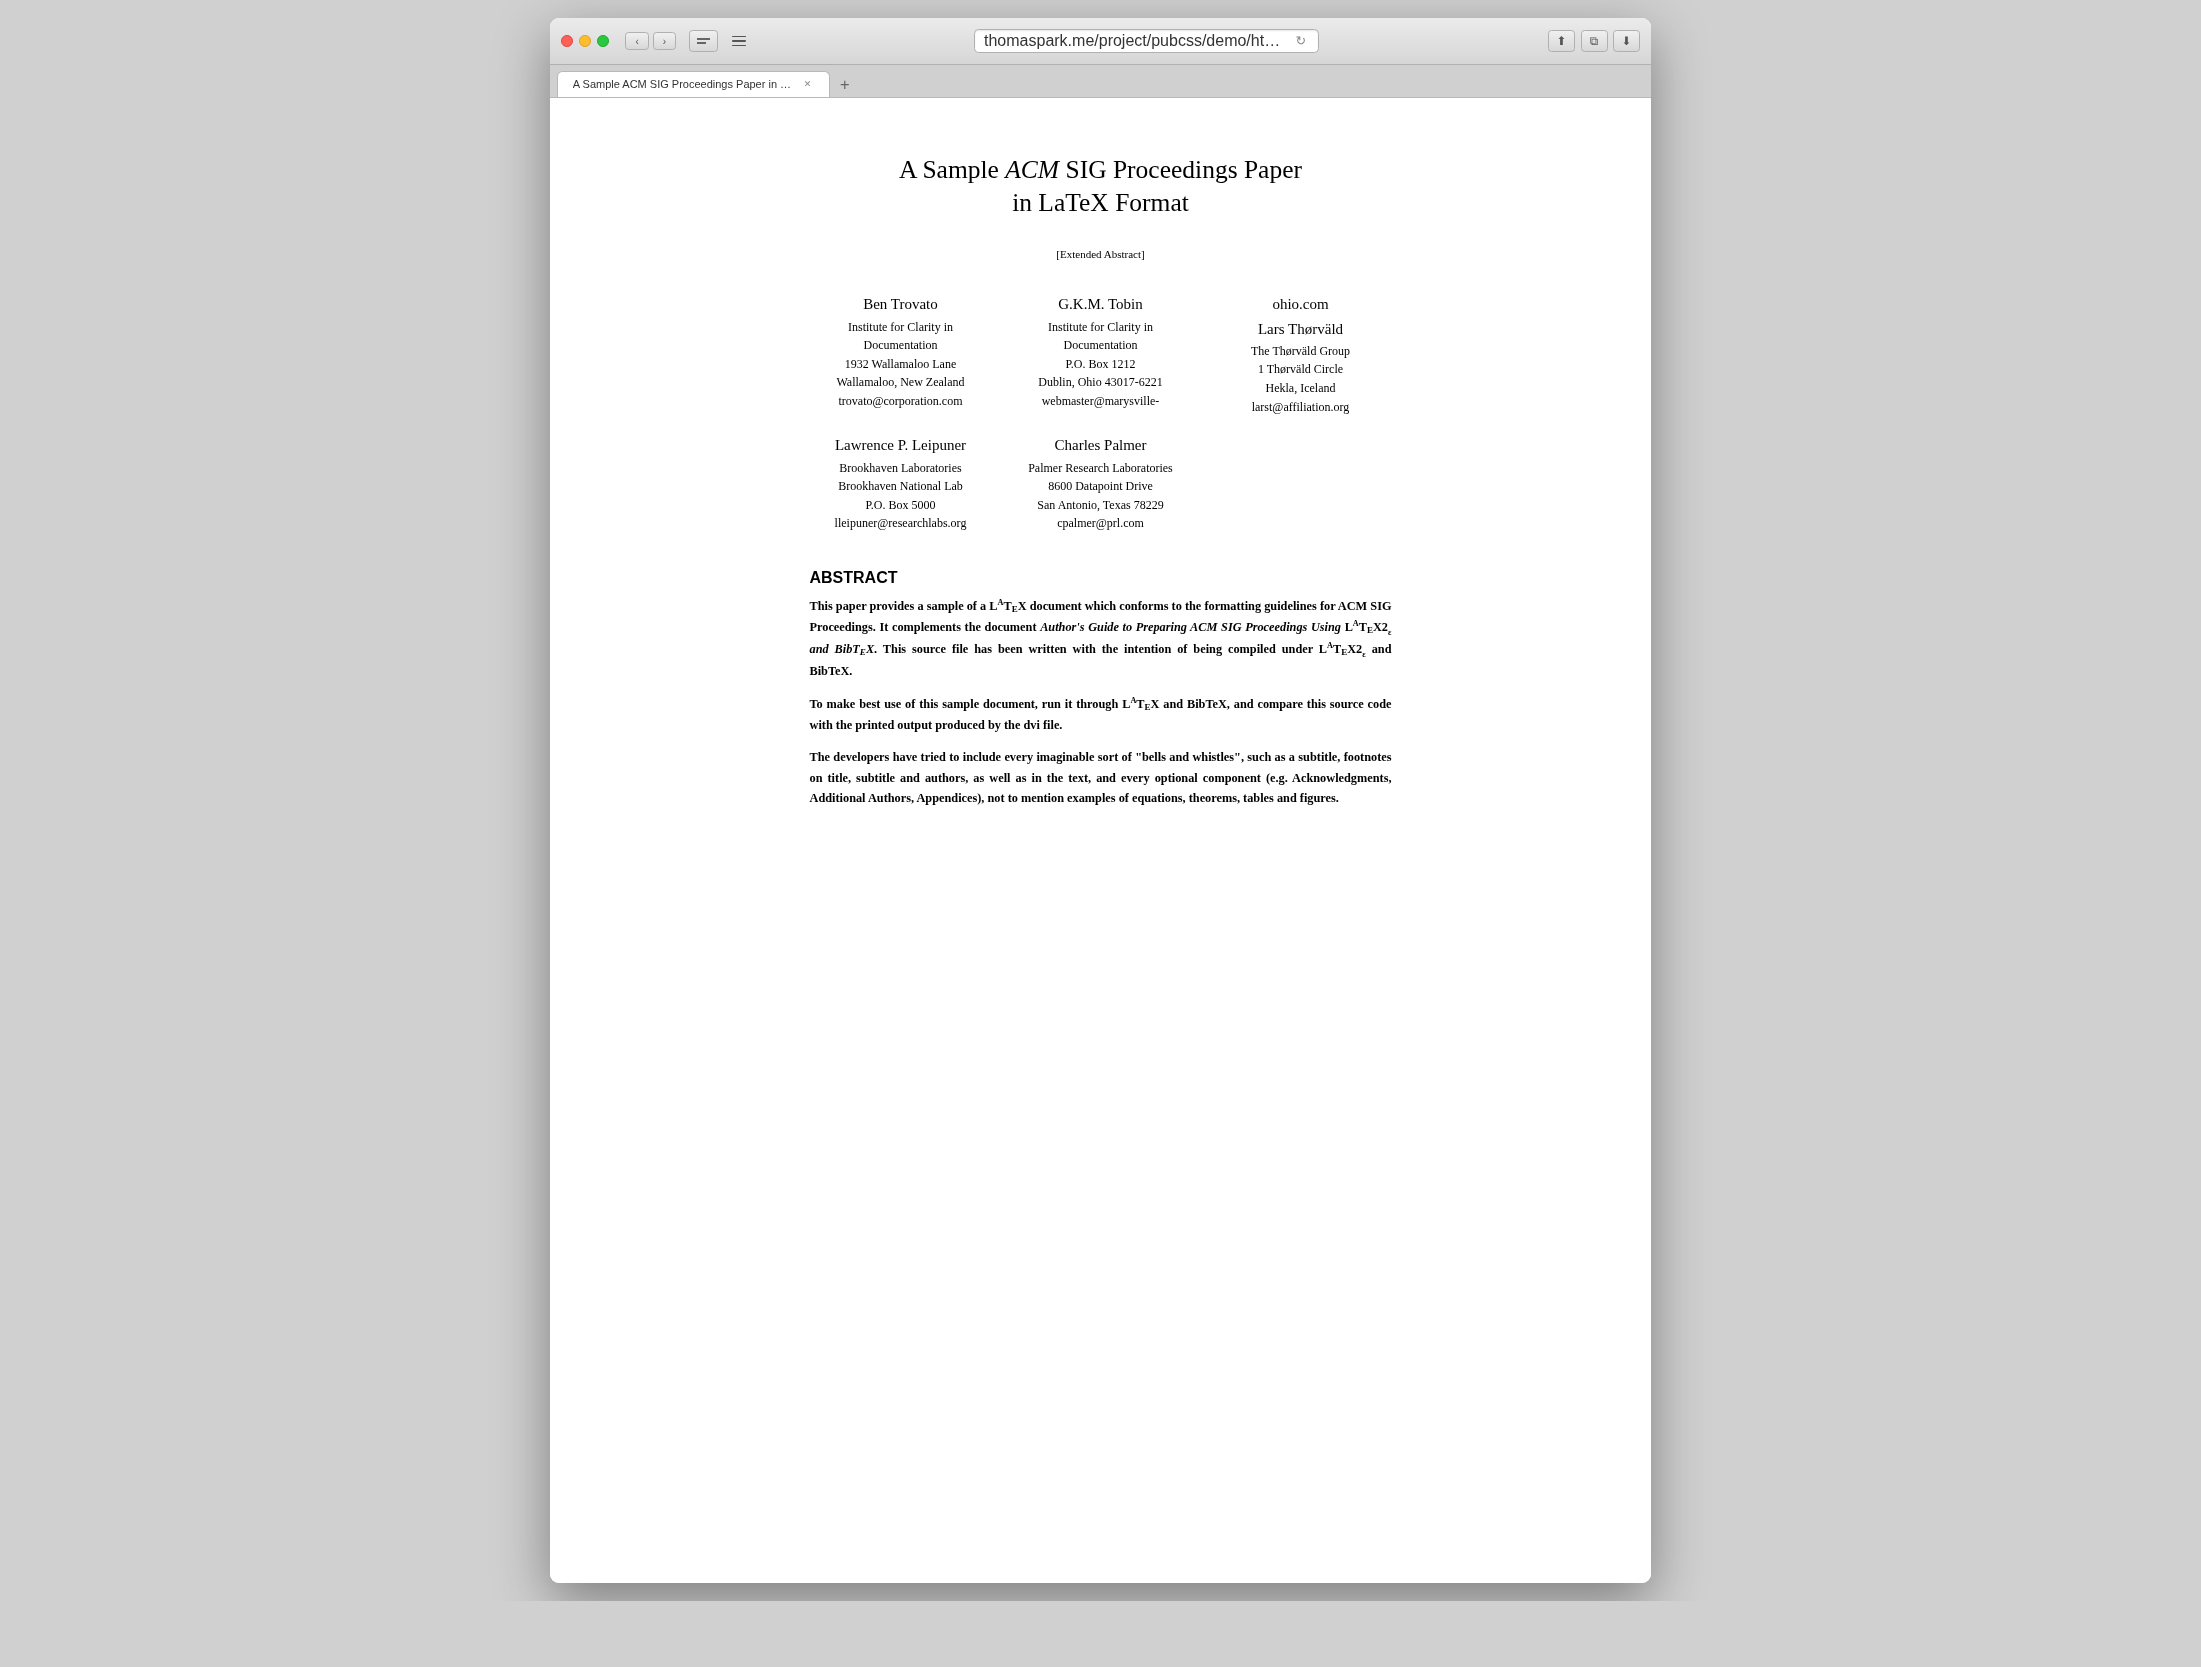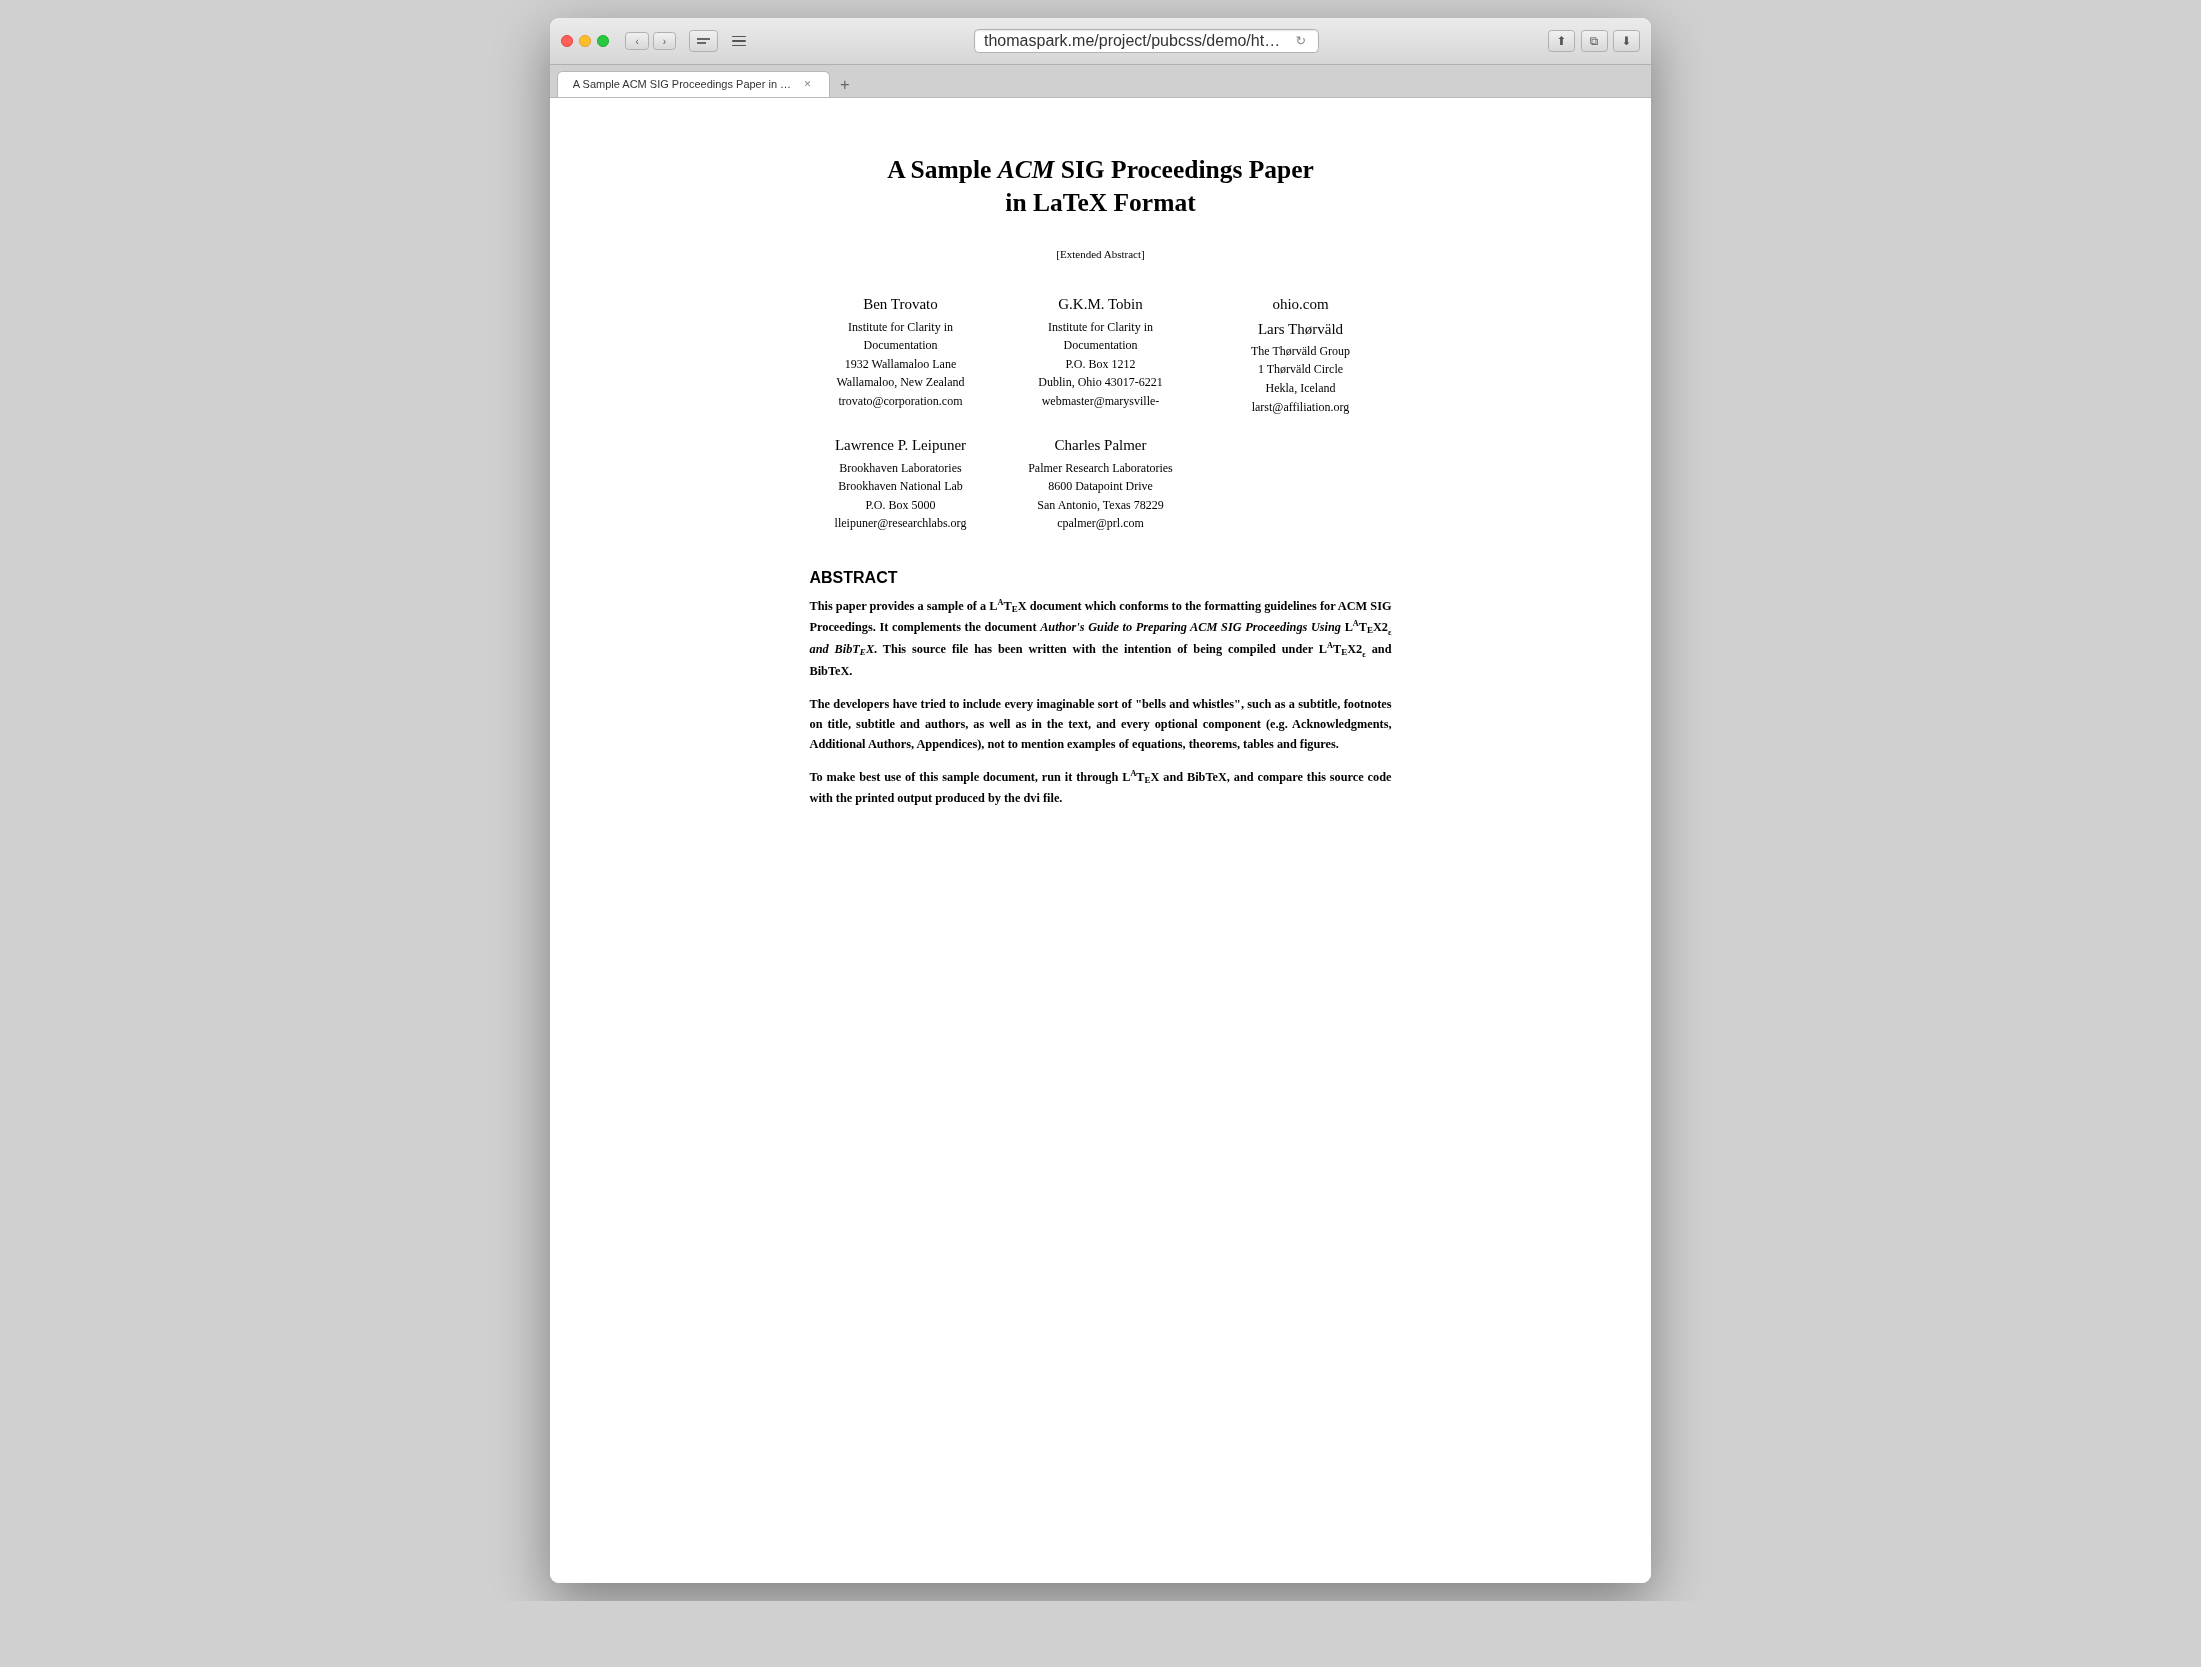--- a/index.html
+++ b/index.html
@@ -224,21 +224,21 @@
       max-width: 618px;
       margin: 0 auto;
       padding: 55px 18px 73px;
       font-family: 'Times New Roman', Times, serif;
       color: #000;
     }
 
     .paper-title {
       text-align: center;
       font-size: 25.5px;
-      font-weight: bold;
+      font-weight: normal;
       line-height: 1.3;
       margin-bottom: 29px;
     }
 
     .paper-title em {
       font-style: italic;
     }
 
     .extended-abstract {
       text-align: center;
@@ -434,25 +434,25 @@
       </div>
 
       <div class="abstract-section">
         <div class="abstract-title">ABSTRACT</div>
 
         <p class="abstract-text">
           This paper provides a sample of a L<sup class="latex-sup" style="font-size:8.2px;vertical-align:super;">A</sup>T<sub class="latex-sub" style="font-size:9px;vertical-align:-1.8px;font-style:normal;">E</sub>X document which conforms to the formatting guidelines for ACM SIG Proceedings. It complements the document <em>Author's Guide to Preparing ACM SIG Proceedings Using</em> L<sup style="font-size:8.2px;vertical-align:super;">A</sup>T<sub style="font-size:9px;vertical-align:-1.8px;">E</sub>X2<sub style="font-size:8.2px;">ε</sub> <em>and BibT</em><sub style="font-size:9px;vertical-align:-1.8px;font-style:italic;">E</sub><em>X</em>. This source file has been written with the intention of being compiled under L<sup style="font-size:8.2px;vertical-align:super;">A</sup>T<sub style="font-size:9px;vertical-align:-1.8px;">E</sub>X2<sub style="font-size:8.2px;">ε</sub> and BibTeX.
         </p>
 
         <p class="abstract-text">
+          To make best use of this sample document, run it through L<sup style="font-size:8.2px;vertical-align:super;">A</sup>T<sub style="font-size:9px;vertical-align:-1.8px;">E</sub>X and BibTeX, and compare this source code with the printed output produced by the dvi file.
+        </p>
+
+        <p class="abstract-text">
           The developers have tried to include every imaginable sort of "bells and whistles", such as a subtitle, footnotes on title, subtitle and authors, as well as in the text, and every optional component (e.g. Acknowledgments, Additional Authors, Appendices), not to mention examples of equations, theorems, tables and figures.
         </p>
-
-        <p class="abstract-text">
-          To make best use of this sample document, run it through L<sup style="font-size:8.2px;vertical-align:super;">A</sup>T<sub style="font-size:9px;vertical-align:-1.8px;">E</sub>X and BibTeX, and compare this source code with the printed output produced by the dvi file.
-        </p>
       </div>
 
     </div>
   </div>
 
 </div>
 
 
 </body></html>

